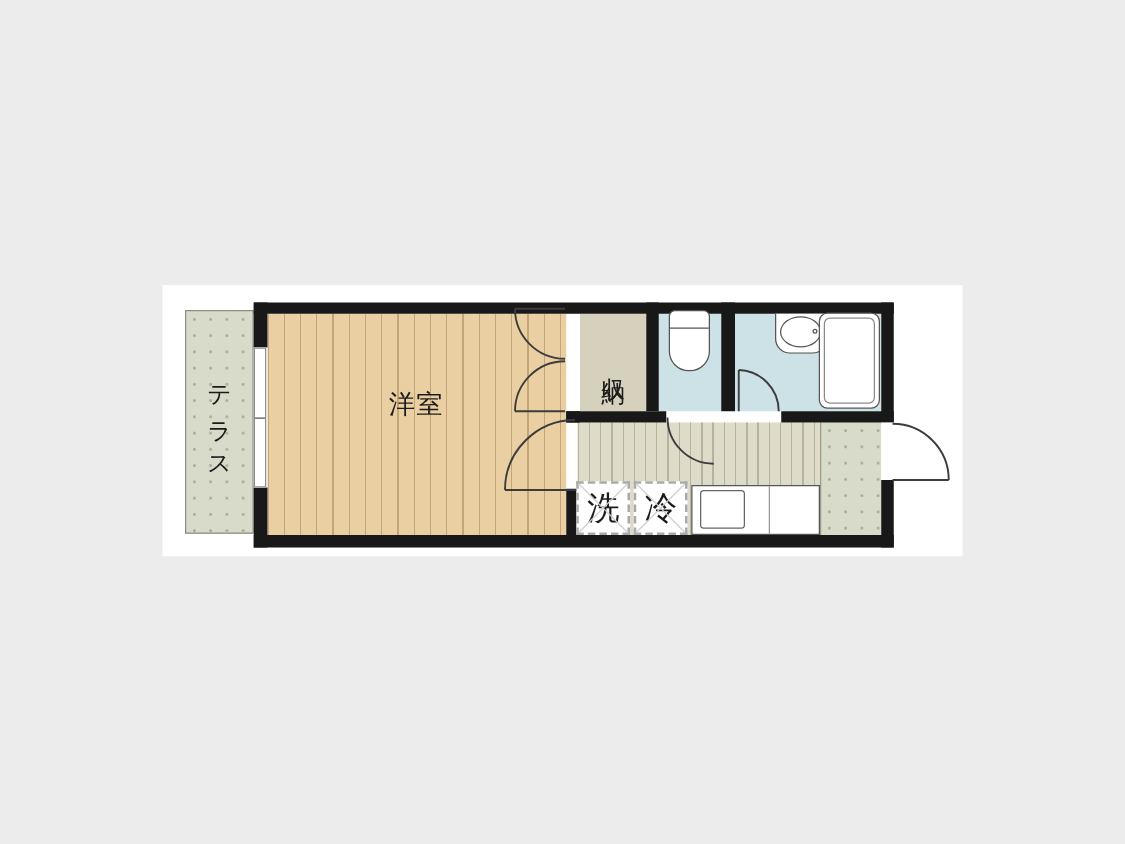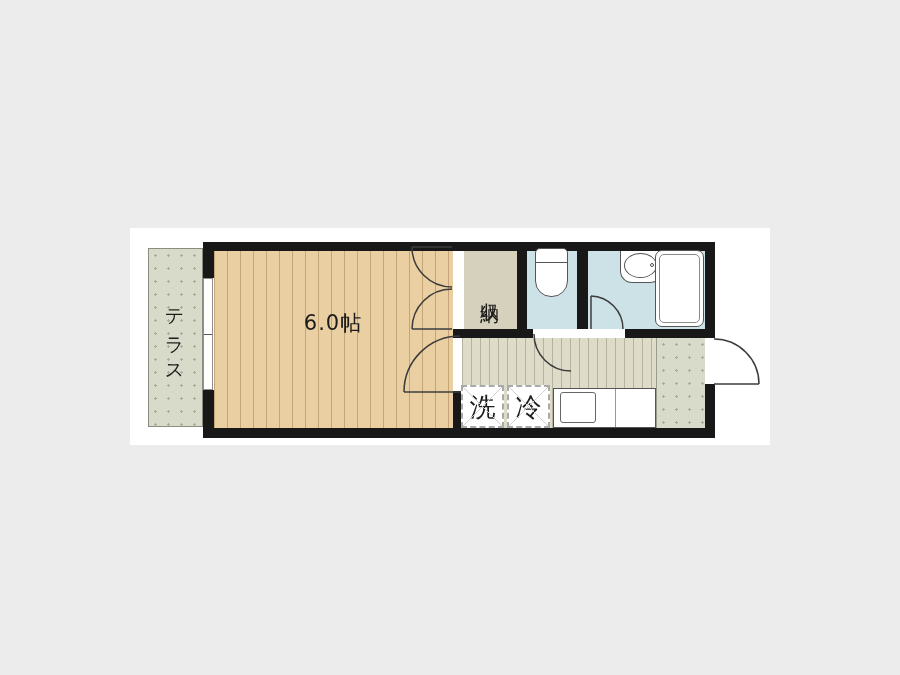--- a/index.html
+++ b/index.html
@@ -181,15 +181,15 @@
       <line x1="463" y1="387" x2="502" y2="426"></line>
       <line x1="502" y1="387" x2="463" y2="426"></line>
     </g>
     <g stroke="#cfcfcf" stroke-width="1">
       <line x1="509" y1="387" x2="548" y2="426"></line>
       <line x1="548" y1="387" x2="509" y2="426"></line>
     </g>
   </svg>
 
   <div class="abs label room-label">
-    <div>6.0帖</div>
+    <div>洋室</div>
   </div>
 </div>
 
 </body></html>

